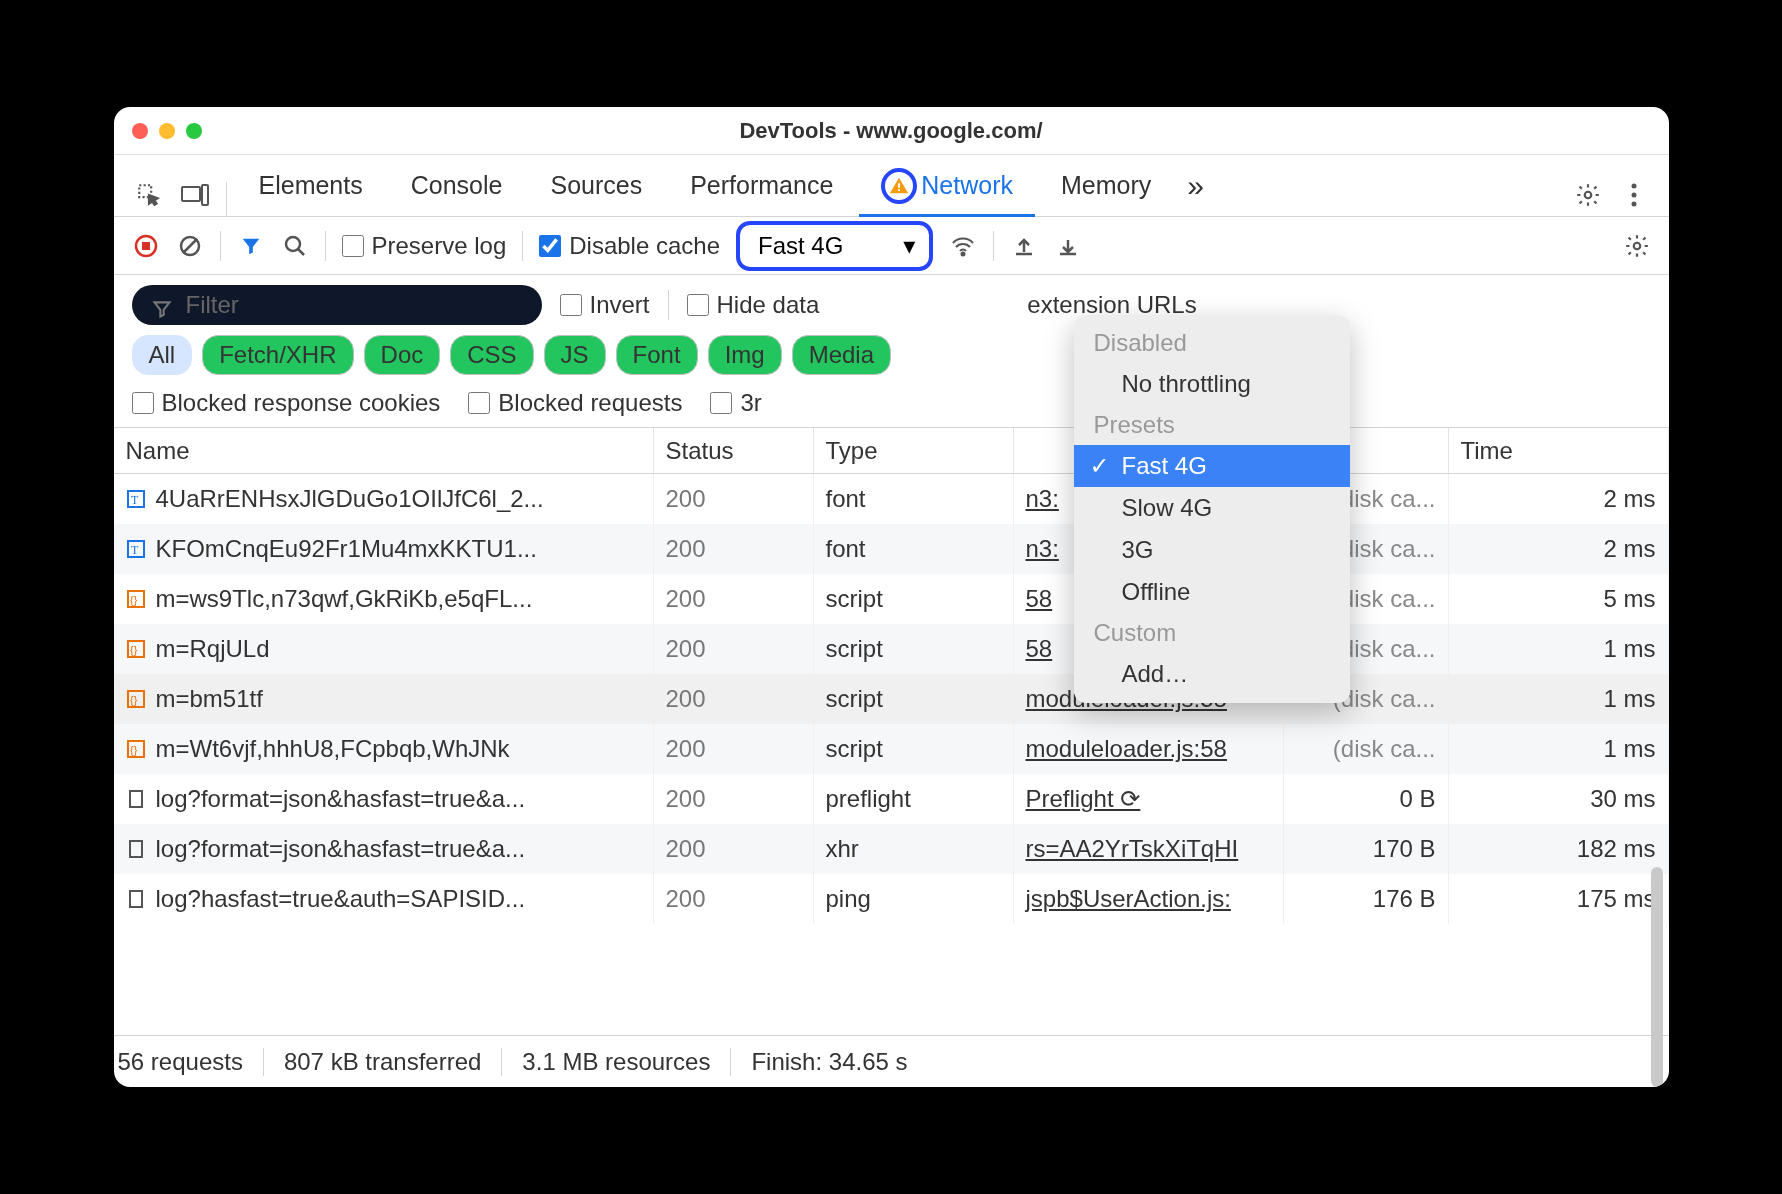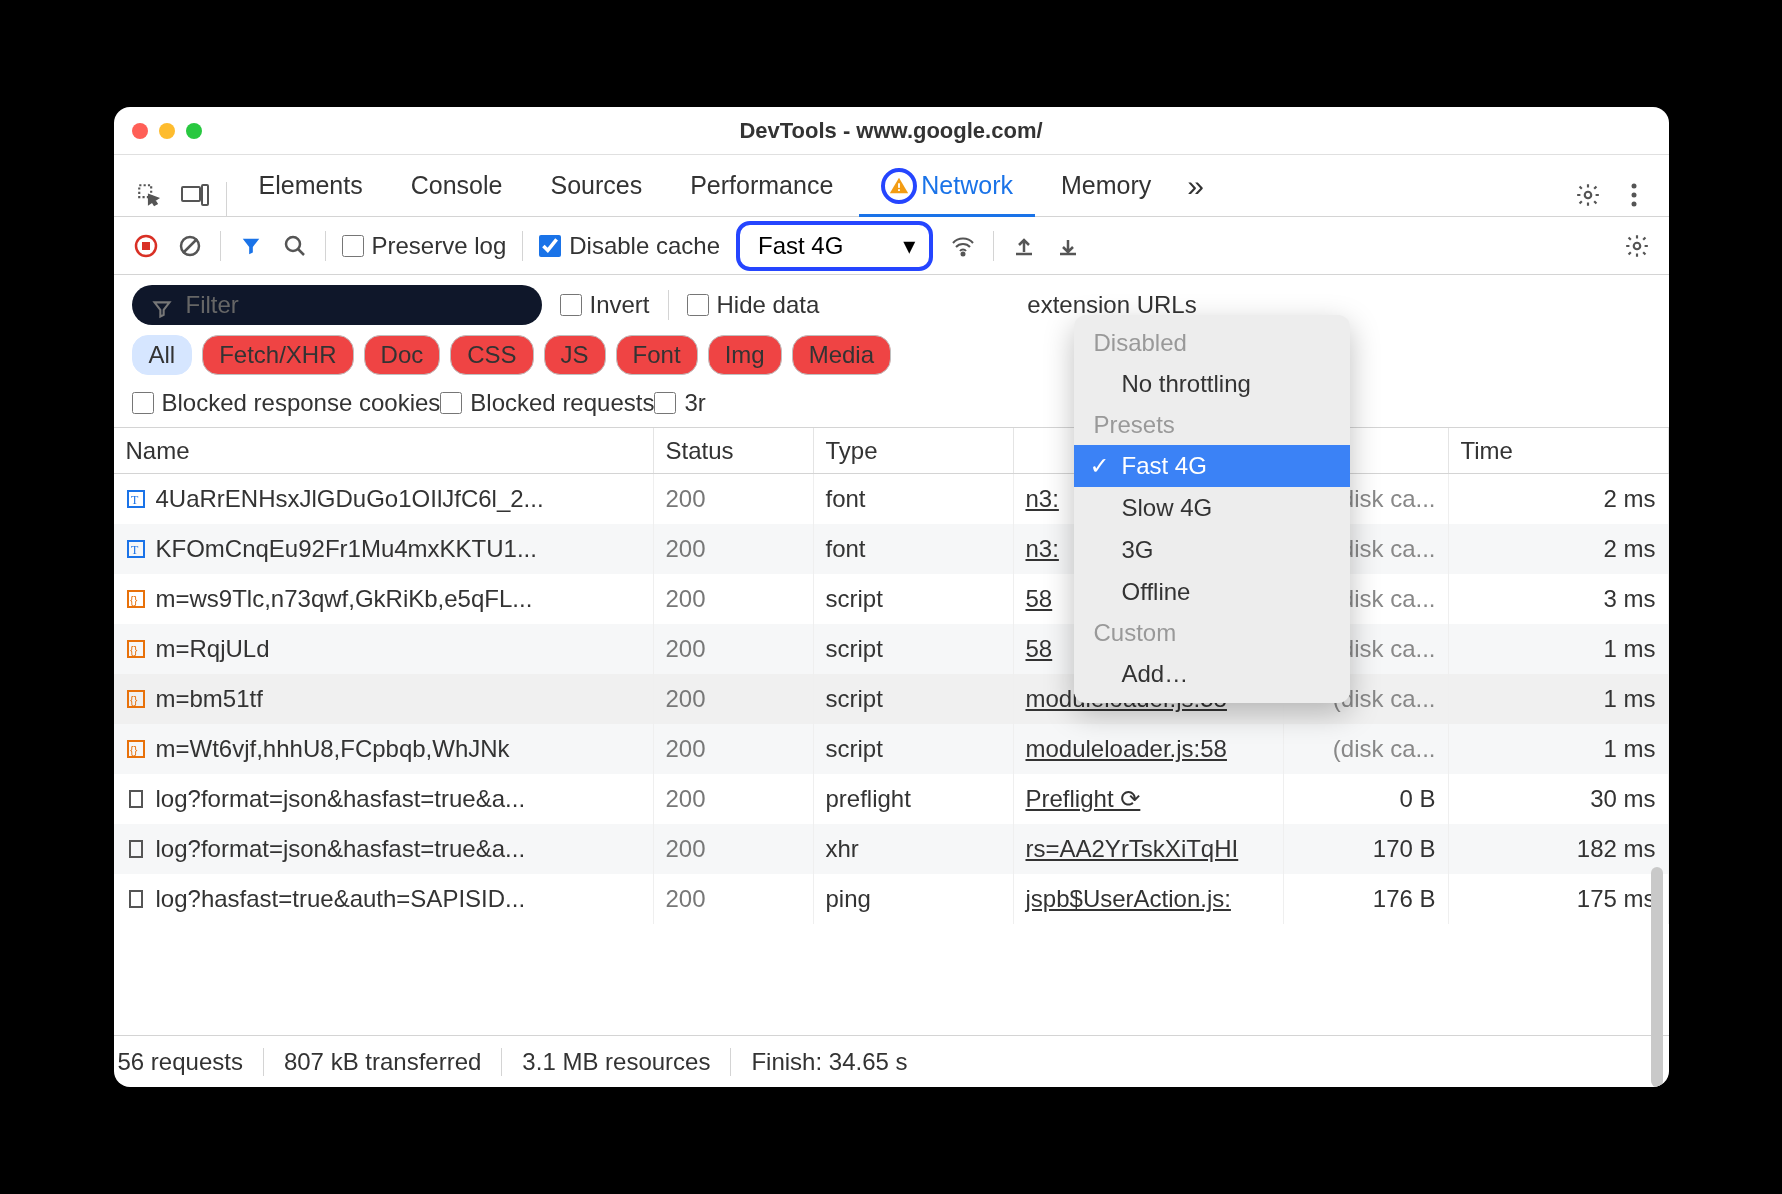--- a/index.html
+++ b/index.html
@@ -84,24 +84,24 @@
     flex-wrap: wrap; border-bottom:0;
   }
   .filter-input {
     display:flex; align-items:flex-end; gap:14px;
     background:#0f172a; border-radius:22px; padding:6px 20px;
     width:410px; font-size:24px; color:#666;
   }
   .pill-row { padding: 4px 18px 8px; display:flex; gap:10px; flex-wrap:wrap; align-items:center; }
   .pill {
     border:1px solid #bfbfbf; border-radius:16px; padding:5px 16px;
-    font-size:24px; color:#333; background:#ef4444; cursor:pointer;
+    font-size:24px; color:#333; background:#22c55e; cursor:pointer;
   }
   .pill.active { background:#d6e6ff; border-color:#d6e6ff; }
-  .chkrow { padding:6px 18px 10px; display:flex; align-items:center; border-bottom:1px solid #d4d4d4;}
+  .chkrow { padding:6px 18px 10px; display:flex; gap:28px; align-items:center; border-bottom:1px solid #d4d4d4;}
   .table { flex:1; overflow:auto; }
   .thead, .trow {
     display:grid;
     grid-template-columns: 540px 160px 200px 270px 165px 1fr;
     align-items:center;
   }
   .thead { height:46px; border-bottom:1px solid #d4d4d4; background:#fff; }
   .thead > div { padding:0 12px; font-size:24px; color:#333; border-right:1px solid #e4e4e4; height:100%; display:flex; align-items:center;}
   .trow { height:50px; font-size:24px; color:#333; }
   .trow:nth-child(even){ background:#f6f7f8; }
@@ -361,21 +361,21 @@
             <svg class="file-ico" viewBox="0 0 20 20">
               <rect x="2" y="2" width="16" height="16" fill="none" stroke="#e8710a" stroke-width="2"></rect>
               <text x="4" y="15" font-size="11" fill="#e8710a">{}</text>
             </svg>
             <span>m=ws9Tlc,n73qwf,GkRiKb,e5qFL...</span>
           </div>
           <div style="color:#777">200</div>
           <div>script</div>
           <div class="initiator">58</div>
           <div class="size disk">(disk ca...</div>
-          <div class="time">3 ms</div>
+          <div class="time">5 ms</div>
         </div>
         <div class="trow">
           <div class="name">
             <svg class="file-ico" viewBox="0 0 20 20">
               <rect x="2" y="2" width="16" height="16" fill="none" stroke="#e8710a" stroke-width="2"></rect>
               <text x="4" y="15" font-size="11" fill="#e8710a">{}</text>
             </svg>
             <span>m=RqjULd</span>
           </div>
           <div style="color:#777">200</div>

